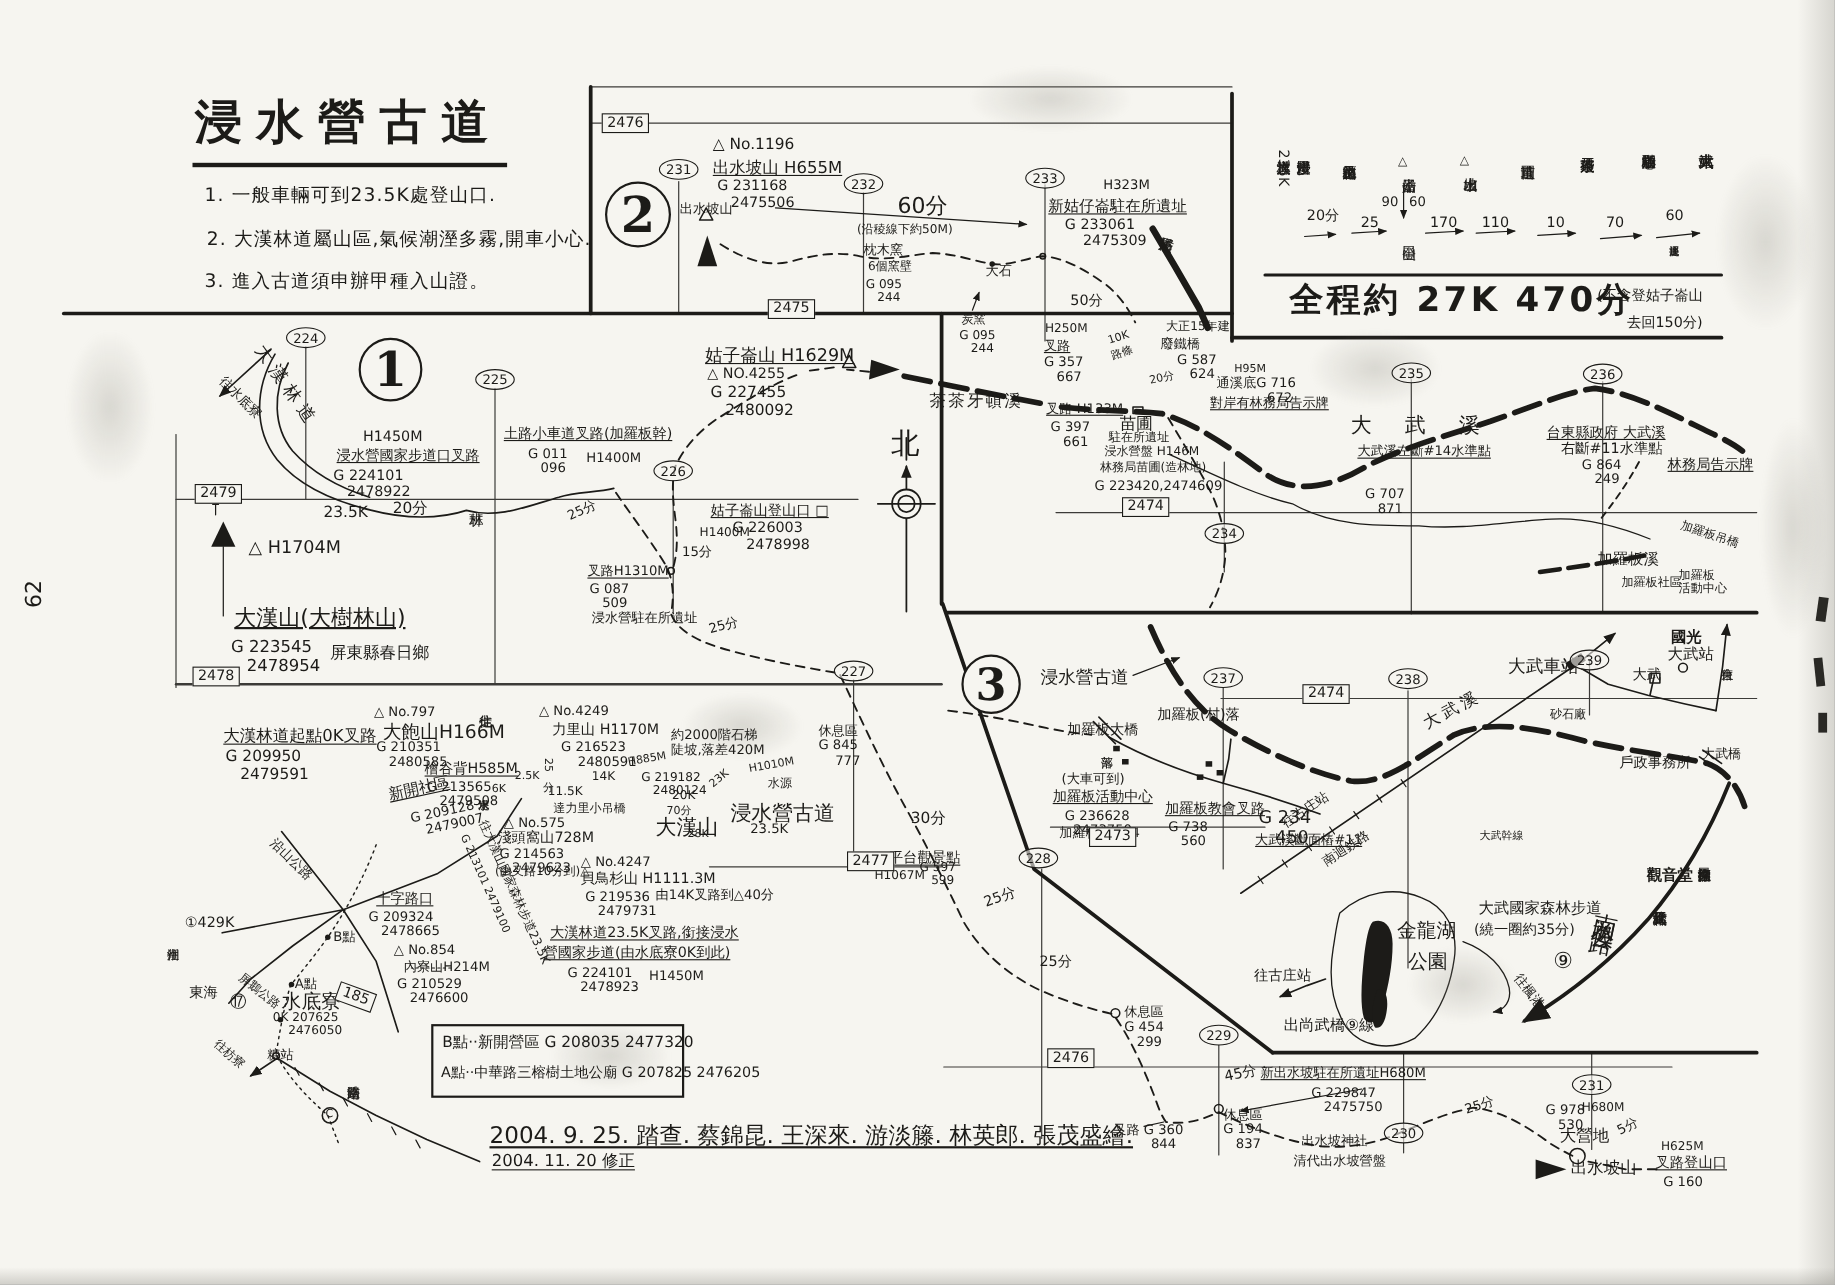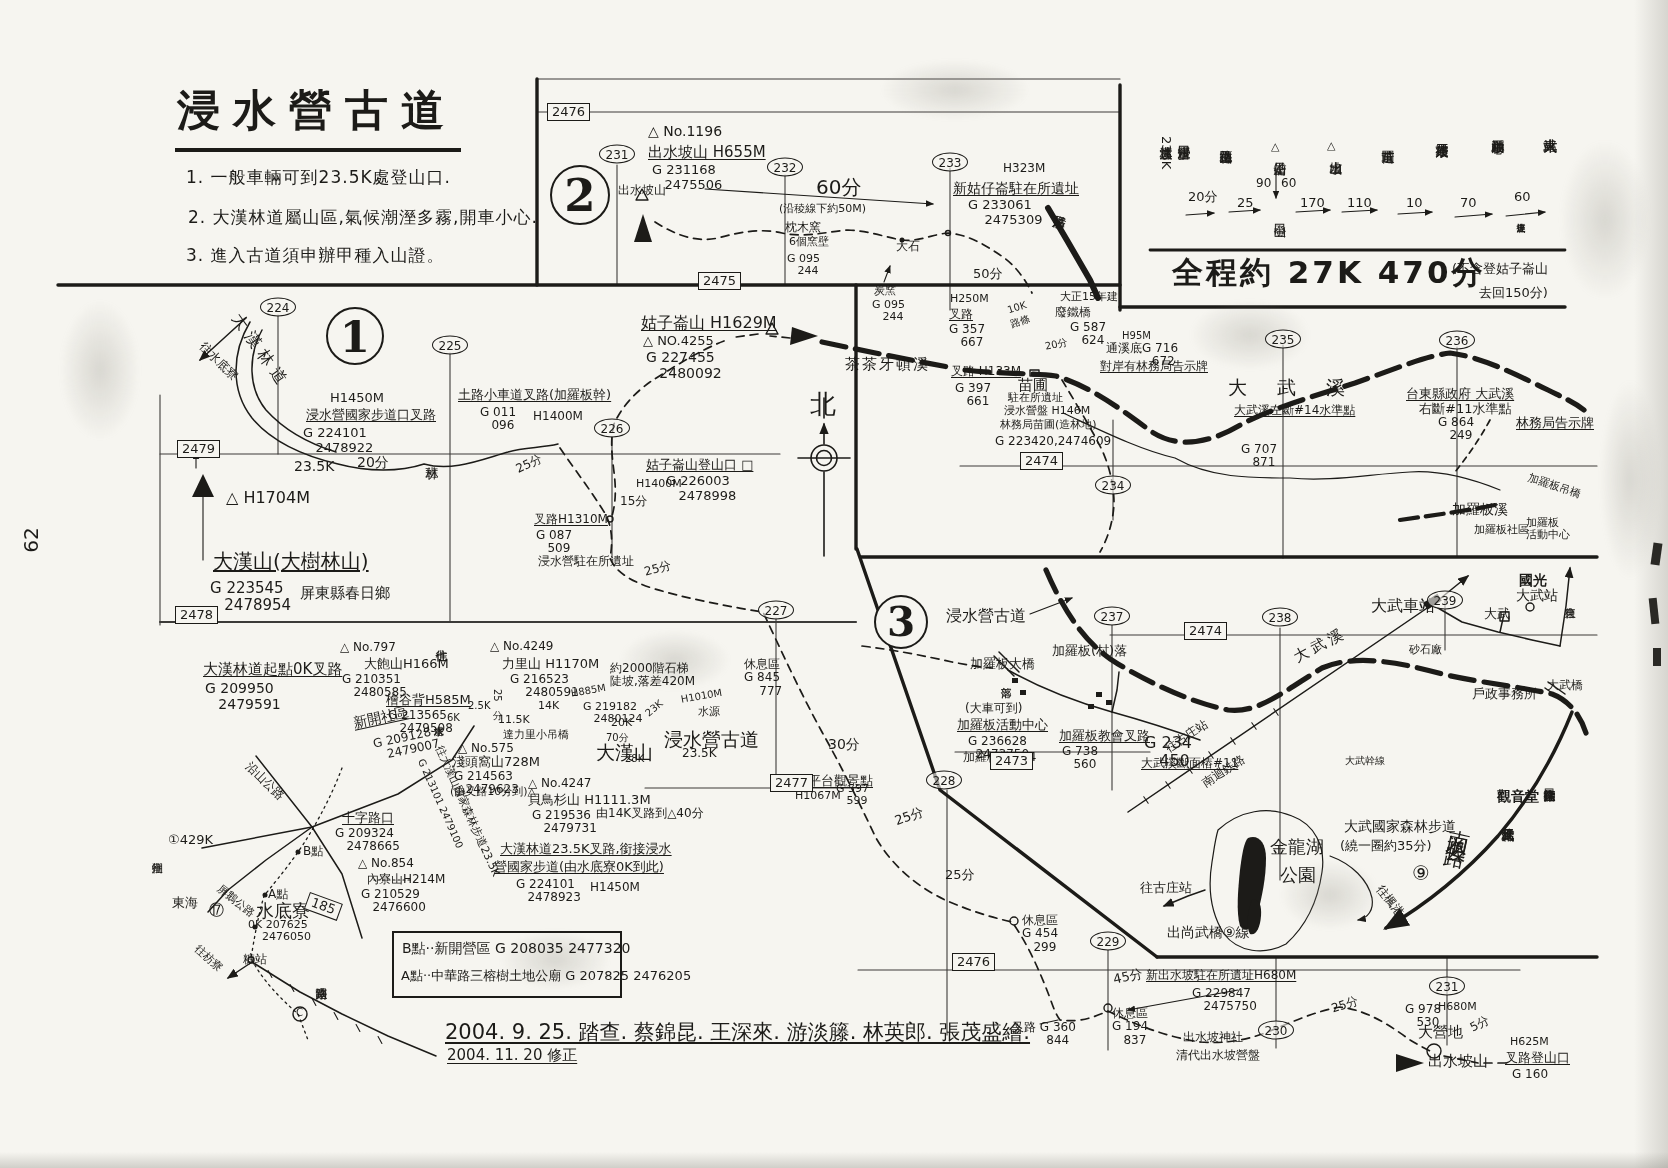--- a/index.html
+++ b/index.html
@@ -301,21 +301,21 @@
       <div class="lbl" style="left: 480px; top: 406px; font-size: 12px;">G 011
    096</div>
       <div class="lbl" style="left: 533px; top: 410px; font-size: 12px;">H1400M</div>
       <div class="lbl" style="left: 514px; top: 464px; font-size: 12px; transform: rotate(-25deg);">25分</div>
       <div class="lbl" style="left: 226px; top: 489px; font-size: 16px;">△ H1704M</div>
       <div class="lbl u" style="left: 213px; top: 550px; font-size: 20px;">大漢山(大樹林山)</div>
       <div class="lbl" style="left: 210px; top: 580px; font-size: 15px;">G 223545
    2478954</div>
       <div class="lbl" style="left: 300px; top: 585px; font-size: 15px;">屏東縣春日鄉</div>
       <div class="lbl" style="left: 340px; top: 641px; font-size: 12px;">△ No.797</div>
-      <div class="lbl" style="left: 348px; top: 657px; font-size: 13px; margin-left: 16px;">大飽山H166M</div>
+      <div class="lbl" style="left: 348px; top: 657px; font-size: 17px;">大飽山H166M</div>
       <div class="lbl" style="left: 342px; top: 673px; font-size: 12px;">G 210351
    2480585</div>
       <div class="lbl u" style="left: 203px; top: 661px; font-size: 15px;">大漢林道起點0K叉路</div>
       <div class="lbl" style="left: 205px; top: 681px; font-size: 14px;">G 209950
    2479591</div>
       <div class="lbl v" style="left: 434px; top: 640px; font-size: 12px;">往七佳</div>
       <div class="lbl" style="left: 490px; top: 640px; font-size: 12px;">△ No.4249</div>
       <div class="lbl" style="left: 502px; top: 657px; font-size: 13px;">力里山 H1170M</div>
       <div class="lbl" style="left: 510px; top: 673px; font-size: 12px;">G 216523
     2480591</div>

